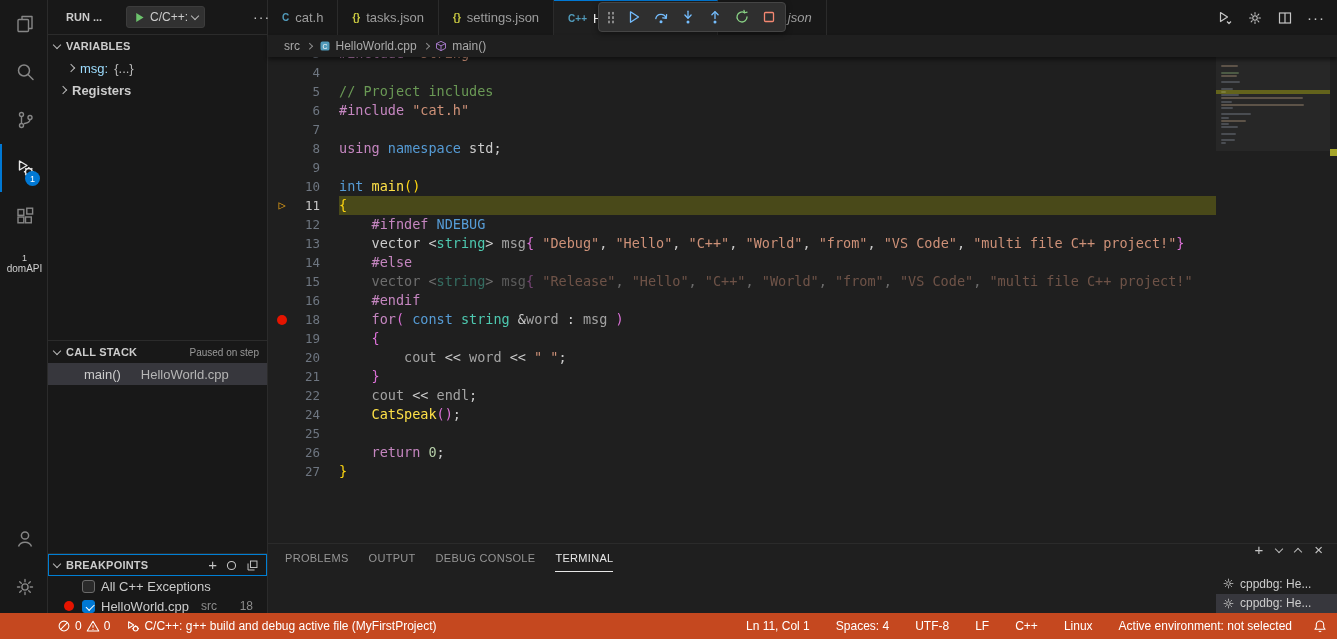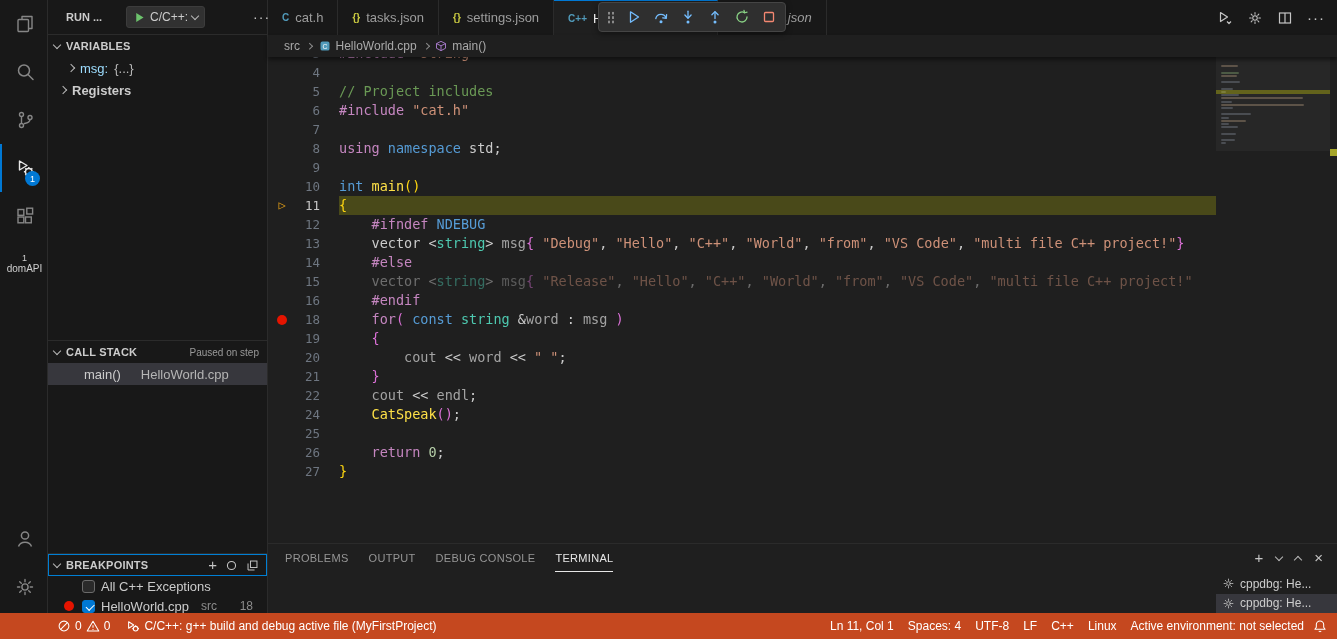--- a/index.html
+++ b/index.html
@@ -85,37 +85,37 @@
   .tk-pp{color:#c586c0}.tk-kw{color:#569cd6}.tk-ty{color:#4ec9b0}.tk-fn{color:#fde047}.tk-va{color:#a3a3a3}
   .tk-str{color:#ce9178}.tk-nu{color:#b5cea8}.tk-cmt{color:#6a9955}.tk-txt{color:#cccccc}.tk-b1{color:#ffd710}.tk-b2{color:#da70d6}
   .minimap{position:absolute;top:0;bottom:0;right:7px;width:114px;background:#1f1f1f;cursor:pointer}
   .mm-slider{position:absolute;left:0;right:0;top:0;height:94px;background:rgba(121,121,121,.09)}
   .mm-line{position:absolute;left:5px;height:2px;background:#4a4d52;border-radius:1px}
   .mm-cur{position:absolute;left:0;right:0;height:4px;background:rgba(255,255,0,.28)}
   .overview-ruler{position:absolute;top:0;bottom:0;right:0;width:7px}
   .ov-marker{position:absolute;top:92px;left:0;right:0;height:7px;background:#a5a52a}
   
   .panel{height:70px;flex:none;border-top:1px solid #2b2b2b;background:#1f1f1f;display:flex;flex-direction:column}
-  .panel-header{height:28px;display:flex;align-items:center;flex:none}
+  .panel-header{height:28px;display:flex;align-items:flex-start;flex:none}
   .panel-tabs{display:flex;gap:20px;padding-left:17px;height:100%}
   .ptab{display:flex;align-items:center;font-size:11px;letter-spacing:.3px;color:#969696;cursor:pointer;border-bottom:1px solid transparent;height:100%}
   .ptab.active{color:#e7e7e7;border-bottom:1px solid #e7e7e7}
   .panel-actions{margin-left:auto;display:flex;align-items:center;gap:13px;padding-right:14px;color:#c5c5c5}
   .panel-actions .pa{cursor:pointer;font-size:15px;line-height:12px}
   .panel-body{flex:1;display:flex;min-height:0}
   .terminal-area{flex:1}
   .terminal-list{width:121px;flex:none;display:flex;flex-direction:column;padding-top:2px}
   .term-row{height:21px;display:flex;align-items:center;gap:5px;padding-left:6px;font-size:12px;color:#ccc;cursor:pointer;white-space:nowrap;overflow:hidden}
   .term-row.selected{background:#37373d}
   .term-row .icon{color:#c5c5c5}
   
   .statusbar{position:absolute;left:0;right:0;bottom:0;height:26px;display:flex;align-items:center;color:#fff;font-size:12px;padding:0 10px 0 52px}
   .sb-item{display:flex;align-items:center;gap:4px;padding:0 5px;height:100%;cursor:pointer;white-space:nowrap}
   .sb-left{display:flex;align-items:center;gap:6px}
-  .sb-right{margin-left:auto;display:flex;align-items:center;gap:4px}
+  .sb-right{margin-left:auto;display:flex;align-items:center;gap:16px}
 </style>
 </head>
 <body>
 
 <div class="app">
 
   <div class="activitybar">
     <div class="ab-top">
         <div class="ab-item">
           <span class="icon i22">

